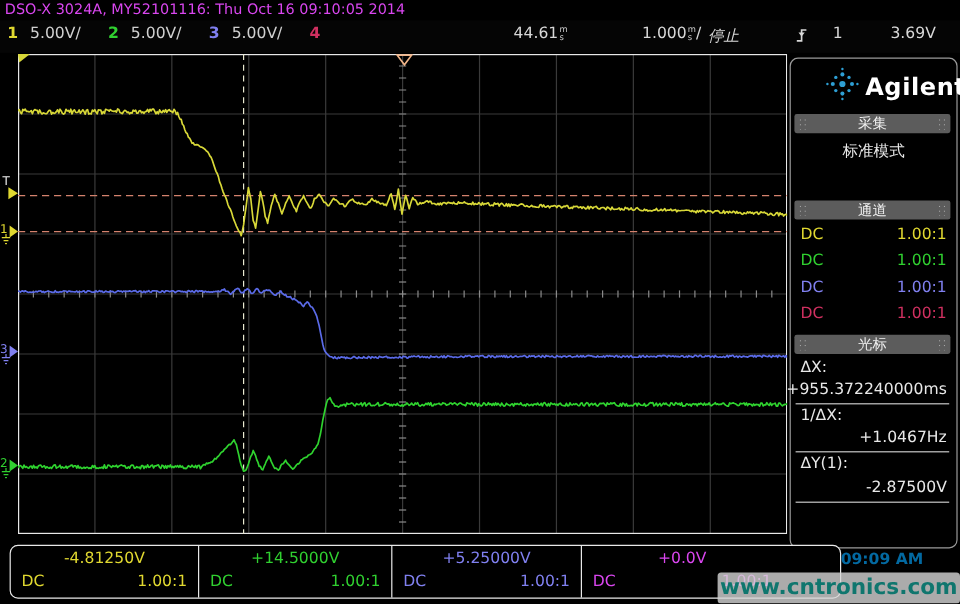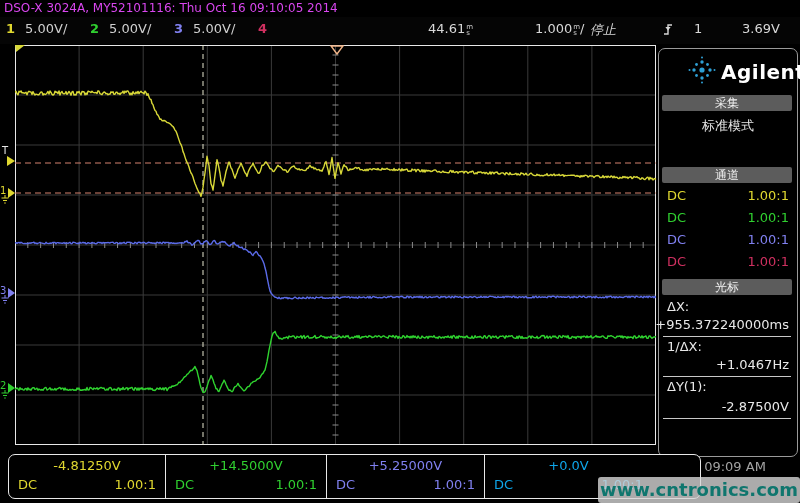--- a/index.html
+++ b/index.html
@@ -36,21 +36,21 @@
   .cur-label{position:absolute;left:8px;font-size:13px;color:#e8e8e8;}
   .cur-value{position:absolute;right:8px;font-size:13px;color:#e8e8e8;}
   .cur-sep{position:absolute;left:4px;width:128px;height:0;border-top:1px solid #c8c8c8;}
   
   .bpanels{left:8px;top:454px;width:644px;height:43px;border:1px solid #e8e8e8;border-radius:7px;background:#000;padding-left:47px;}
   .bpanel{position:absolute;top:0;height:43px;}
   .bpanel + .bpanel{border-left:1px solid #e8e8e8;}
   .bpv{position:absolute;left:0;top:3px;width:100%;text-align:center;font-size:13px;}
   .bpc{position:absolute;left:9px;top:22px;font-size:13px;}
   .bpp{position:absolute;right:9px;top:22px;font-size:13px;}
-  .clock{left:676px;top:459px;width:118px;text-align:center;font-size:13px;color:#a3a3a3;}
+  .clock{left:676px;top:459px;width:118px;text-align:center;font-size:13px;color:#0369a1;font-weight:bold;}
   .watermark{left:598px;top:477px;width:202px;height:26px;background:rgba(214,214,214,0.8);
              border-radius:3px;text-align:center;line-height:26px;font-size:18px;font-weight:bold;}
 </style>
 </head>
 <body>
 
 <div class="abs titlebar">DSO-X 3024A, MY52101116: Thu Oct 16 09:10:05 2014</div>
 
 <div class="abs statusbar">
   <div class="chblk" style="left:6px;">
@@ -300,21 +300,21 @@
   <div class="bpanel" style="left: 156px; width: 160px; color: rgb(48, 208, 48);">
     <div class="bpv">+14.5000V</div>
     <div class="bpc">DC</div>
     <div class="bpp">1.00:1</div>
   </div>
   <div class="bpanel" style="left: 317px; width: 157px; color: rgb(128, 128, 240);">
     <div class="bpv">+5.25000V</div>
     <div class="bpc">DC</div>
     <div class="bpp">1.00:1</div>
   </div>
-  <div class="bpanel" style="left: 475px; width: 167px; color: #0ea5e9;">
+  <div class="bpanel" style="left: 475px; width: 167px; color: #d946ef;">
     <div class="bpv">+0.0V</div>
     <div class="bpc">DC</div>
     <div class="bpp">1.00:1</div>
   </div>
 </div>
 
 <div class="abs clock">09:09 AM</div>
 <div class="abs watermark" style="color: #0f766e;">www.cntronics.com</div>
 
 </body></html>

